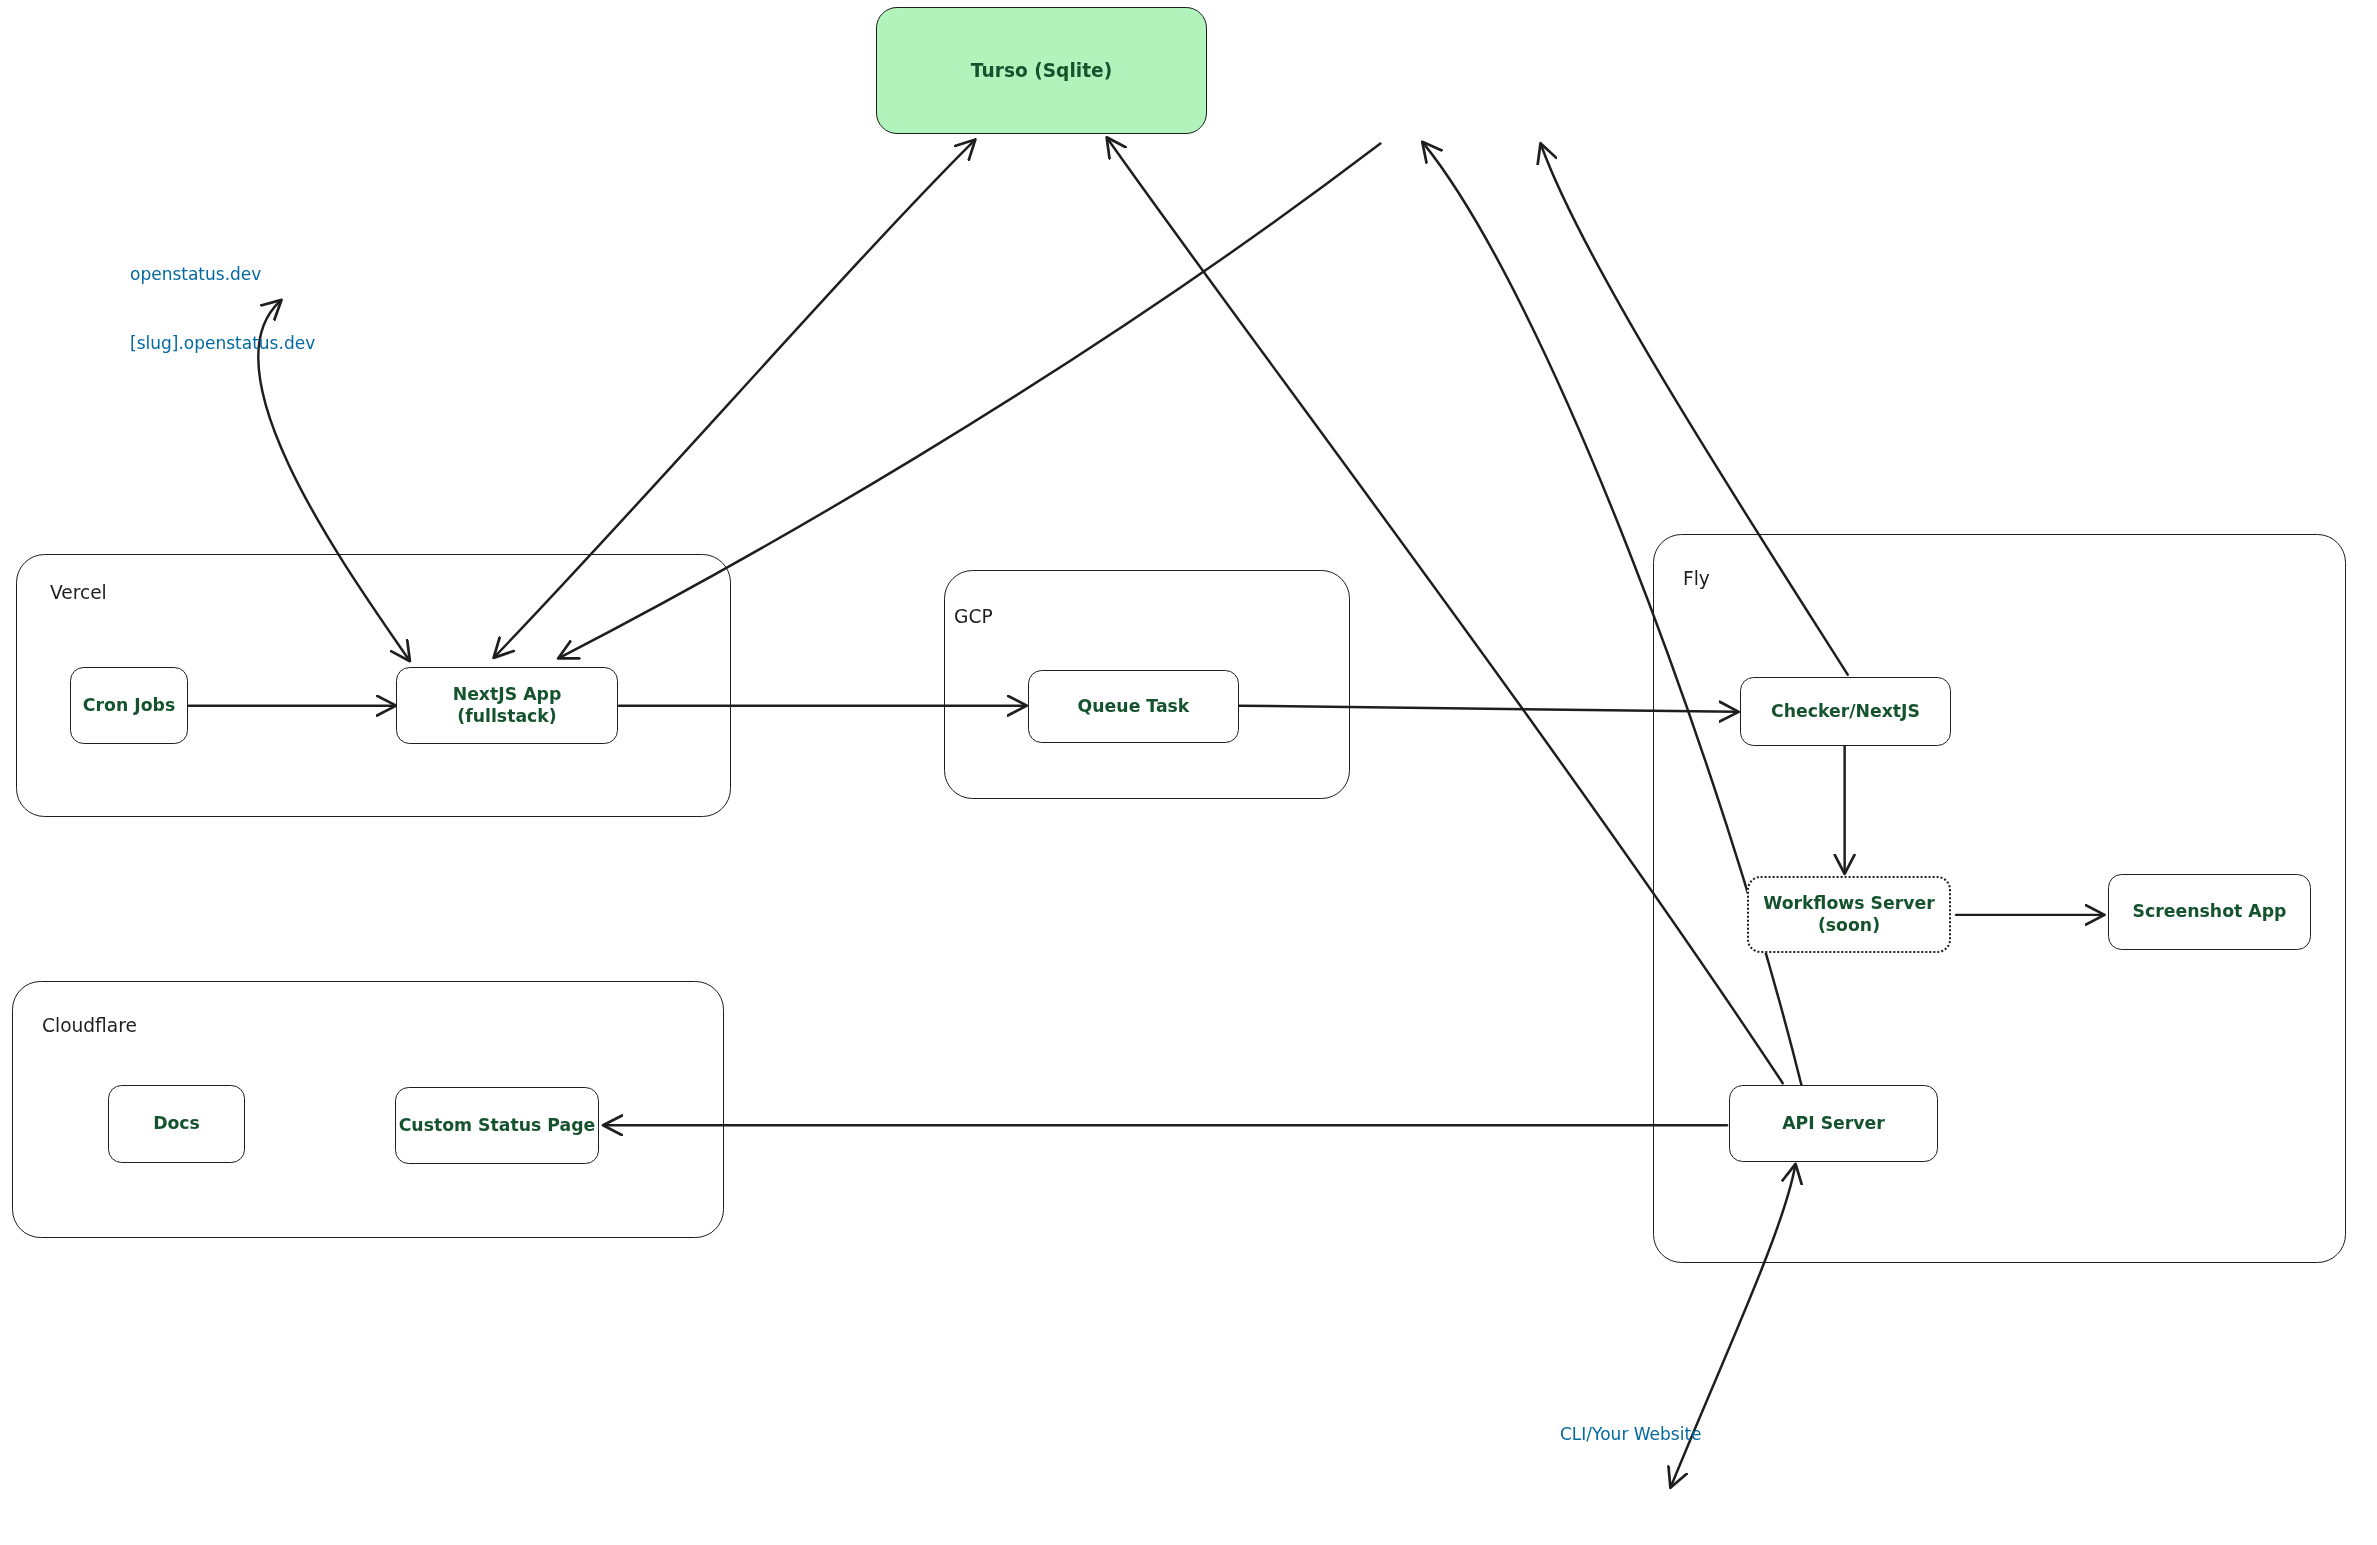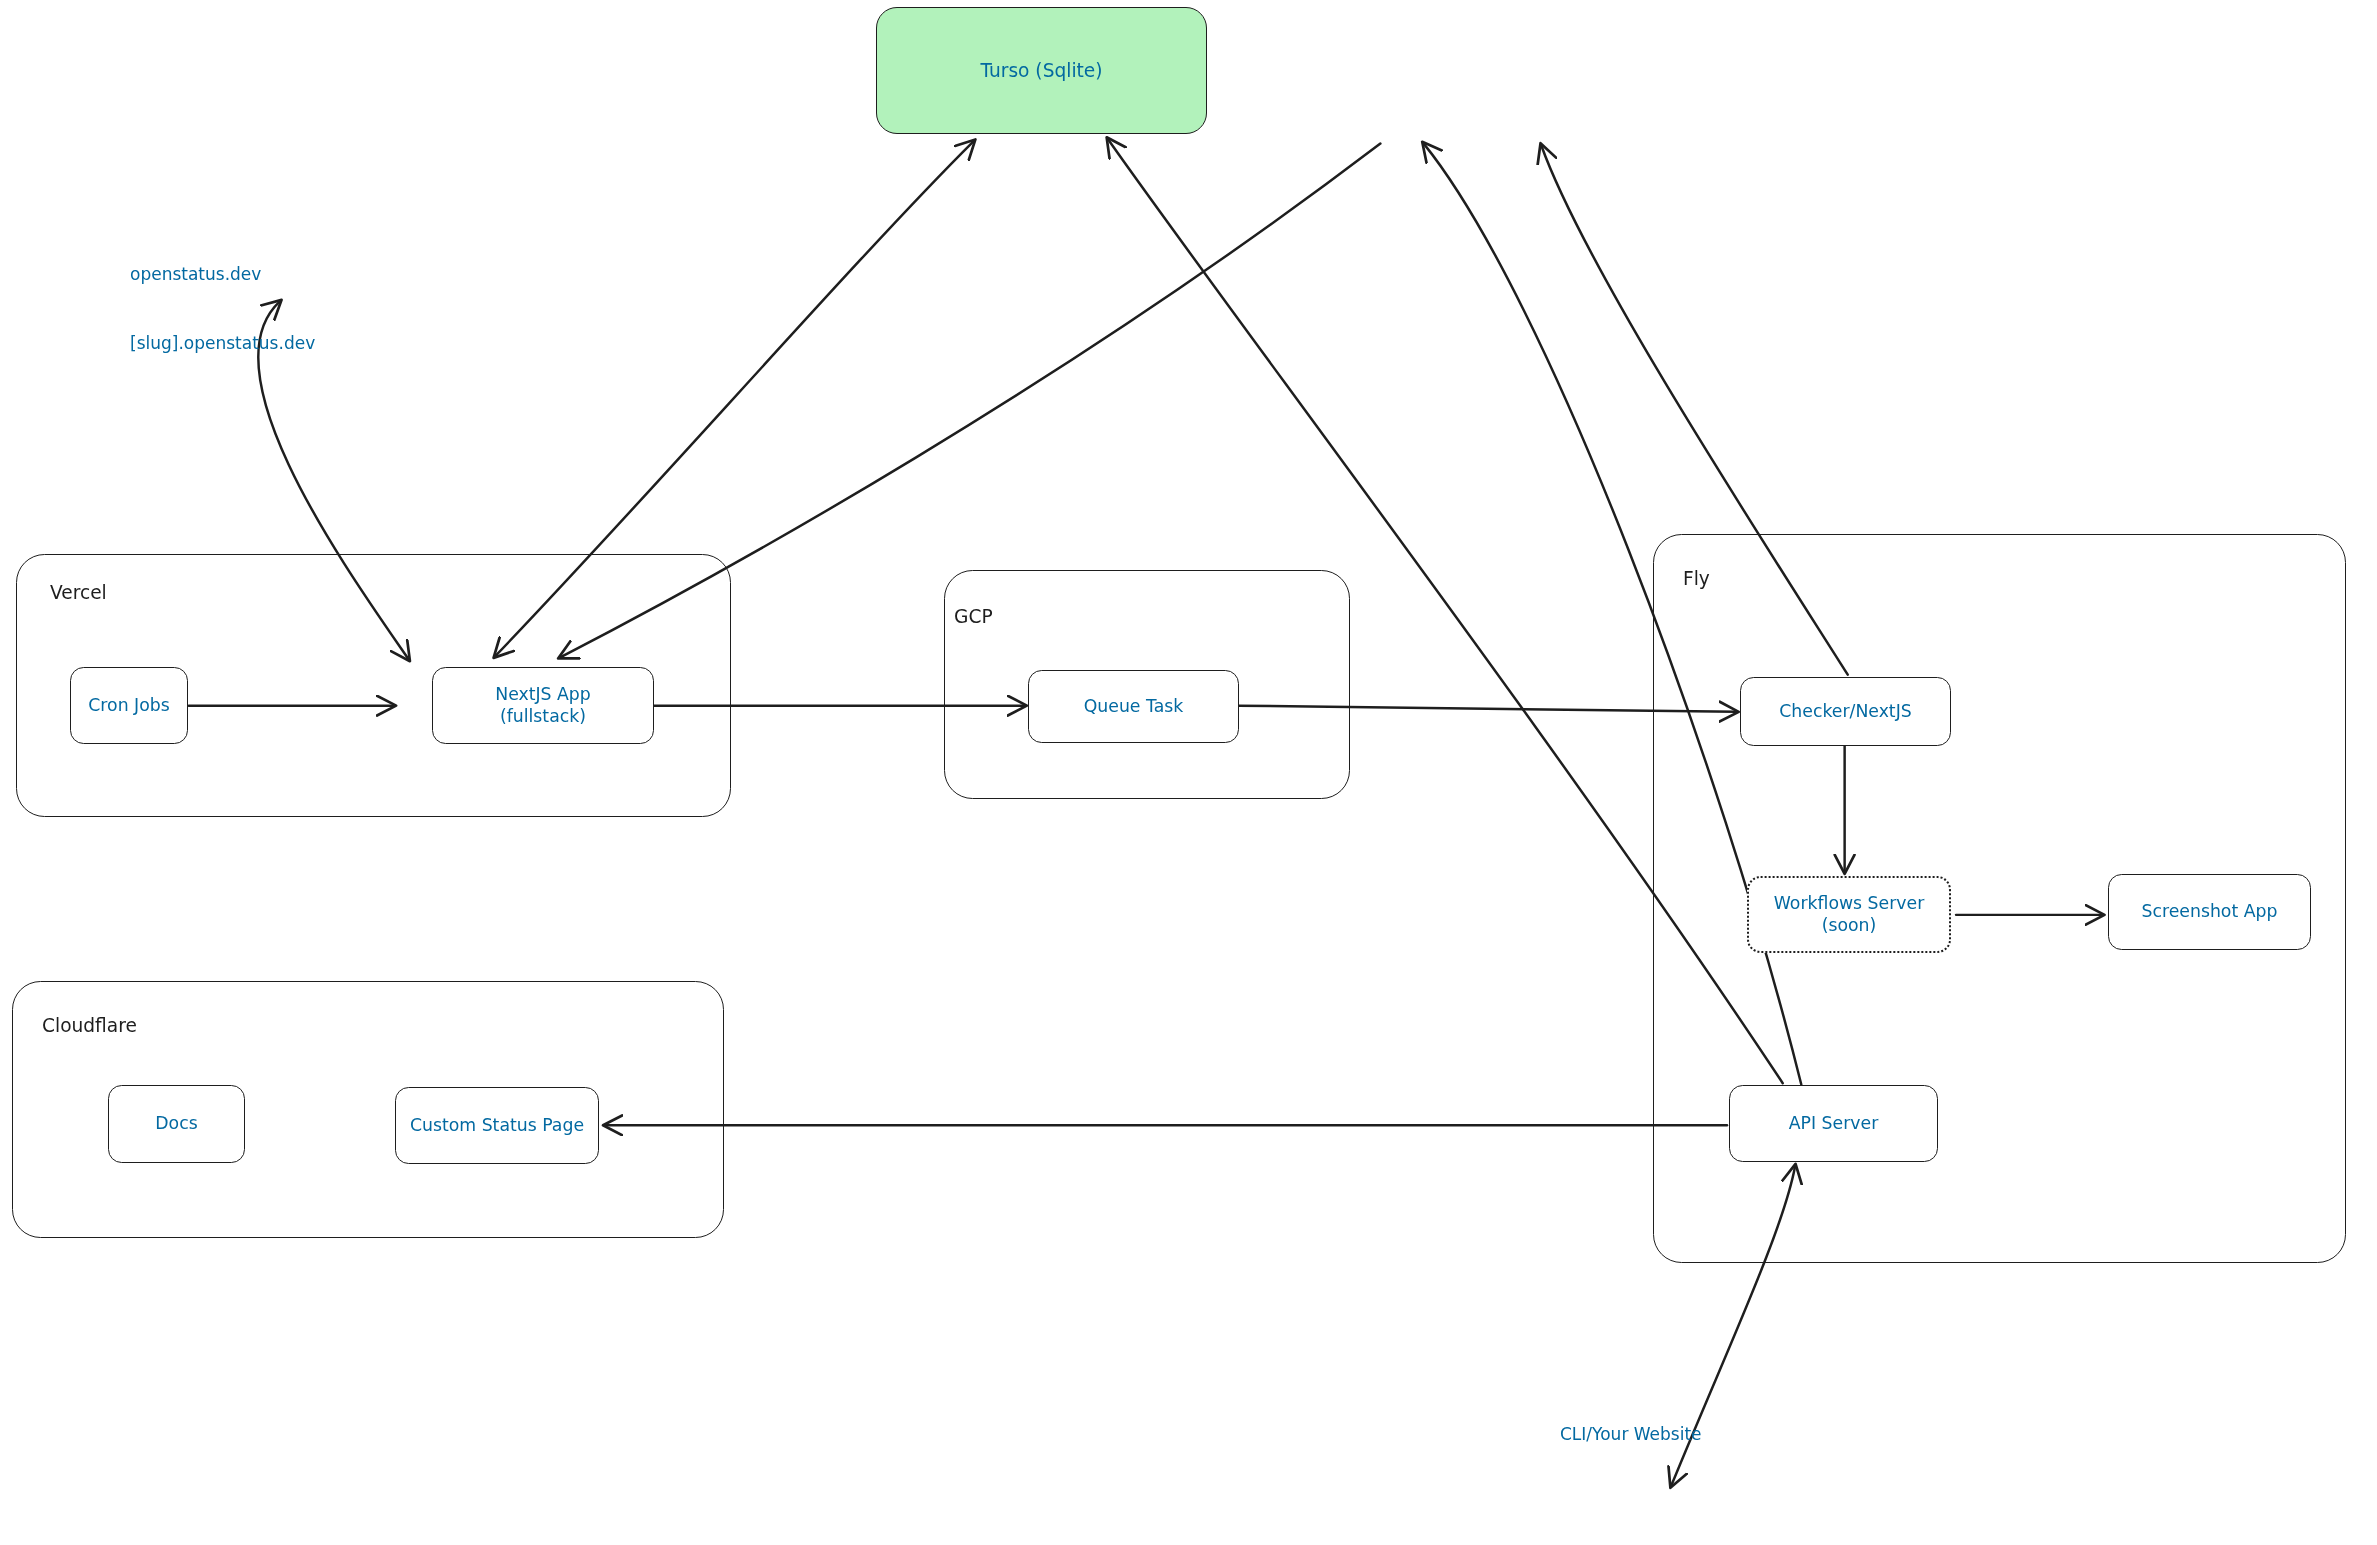--- a/index.html
+++ b/index.html
@@ -2,22 +2,22 @@
 <html style="font-size:10px"><head>
 <meta charset="utf-8">
 <title>Architecture Diagram</title>
 <style>
   html,body{margin:0;padding:0;background:#ffffff;}
   body{width:2377px;height:1545px;position:relative;overflow:hidden;
        font-family:"DejaVu Sans", sans-serif;}
   #canvas{position:absolute;inset:0;width:2377px;height:1545px;}
   .layer-svg{position:absolute;left:0;top:0;width:2377px;height:1545px;pointer-events:none;}
   .node{position:absolute;box-sizing:border-box;display:flex;align-items:center;
-        justify-content:center;text-align:center;color:#0369a1;
-        font-family:"DejaVu Sans", sans-serif;line-height:1.25;}
+        justify-content:center;text-align:center;color:#14532d;
+        font-family:"DejaVu Sans", sans-serif;line-height:1.25;font-weight:bold;}
   .group-box{position:absolute;box-sizing:border-box;border:1.9px solid #1e1e1e;
              border-radius:28.5px;background:transparent;}
   .group-label{position:absolute;color:#1e1e1e;font-size:18.6px;white-space:nowrap;}
   .leaf{border:1.9px solid #1e1e1e;border-radius:13.6px;background:#ffffff;font-size:17.3px;}
   .leaf.dashed{border-style:dotted;border-width:2.5px;}
   .leaf.green{background:#b2f2bb;border-radius:21px;font-size:18.6px;}
   .free-label{position:absolute;color:#0369a1;font-size:17px;white-space:pre;line-height:1.35;}
 </style>
 </head>
 <body>
@@ -68,21 +68,21 @@
   <div class="free-label" style="left:1560px;top:1423px;">CLI/Your Website</div>
 
   <div class="node leaf green" style="left:876px;top:7.4px;width:331px;height:127px;">Turso (Sqlite)</div>
 
 
   <div class="group-box" style="left:15.5px;top:554px;width:715px;height:263px;"></div>
   <div class="group-label" style="left:50px;top:582px;">Vercel</div>
 
   <div class="node leaf" style="left:70px;top:667px;width:118px;height:77px;">Cron Jobs</div>
 
-  <div class="node leaf" style="left:396px;top:667px;width:222px;height:77px;flex-direction:column;margin-left:36px;">
+  <div class="node leaf" style="left:396px;top:667px;width:222px;height:77px;flex-direction:column;">
     <span>NextJS App</span>
     <span>(fullstack)</span>
   </div>
 
   <div class="group-box" style="left:944px;top:570px;width:406px;height:229px;"></div>
   <div class="group-label" style="left:954px;top:606px;">GCP</div>
 
   <div class="node leaf" style="left:1028px;top:670px;width:211px;height:73px;">Queue Task</div>
 
   <div class="group-box" style="left:1653px;top:534px;width:693px;height:729px;"></div>

